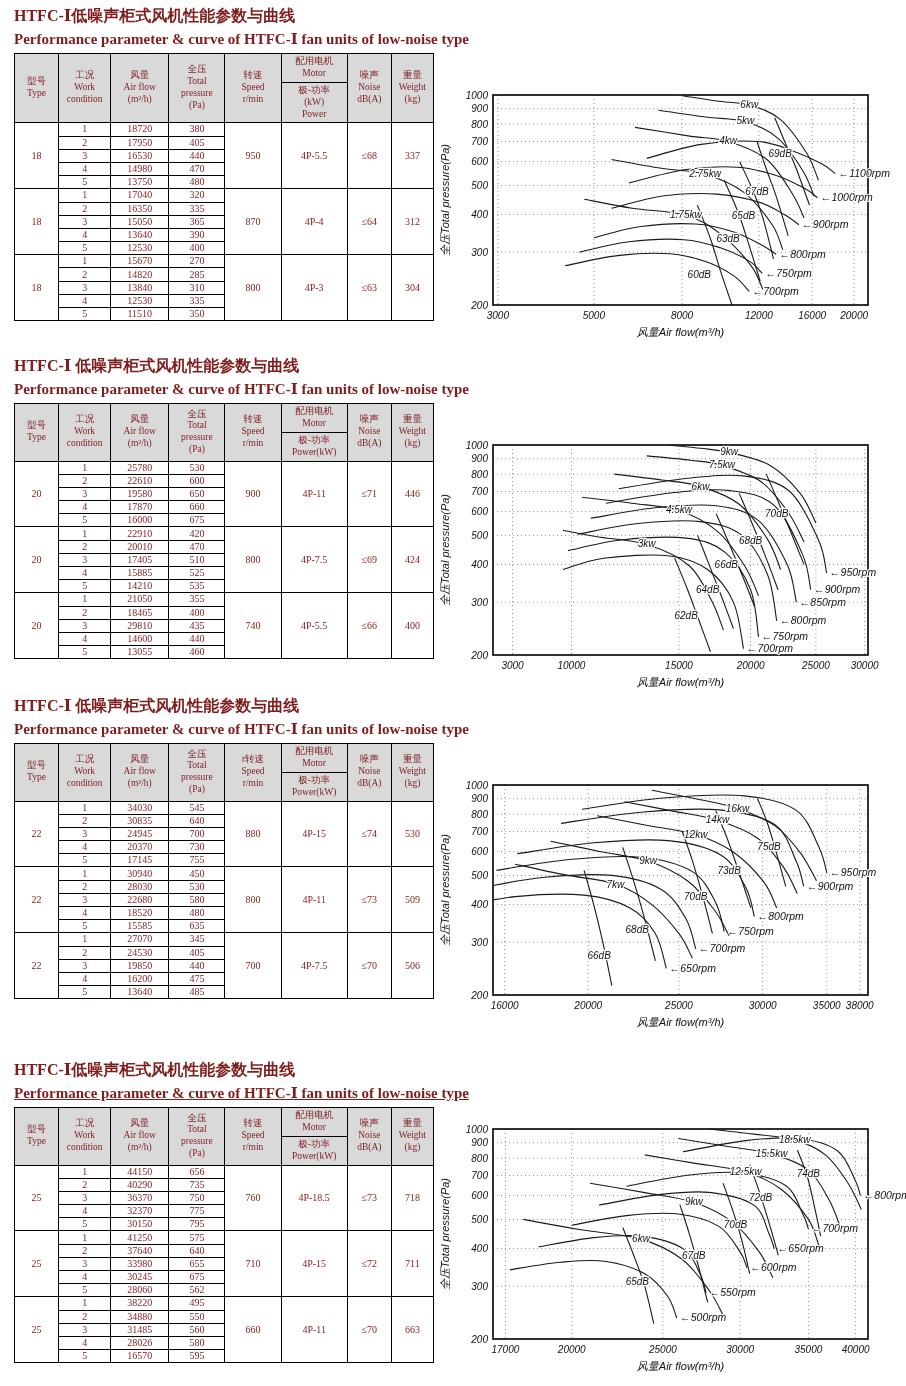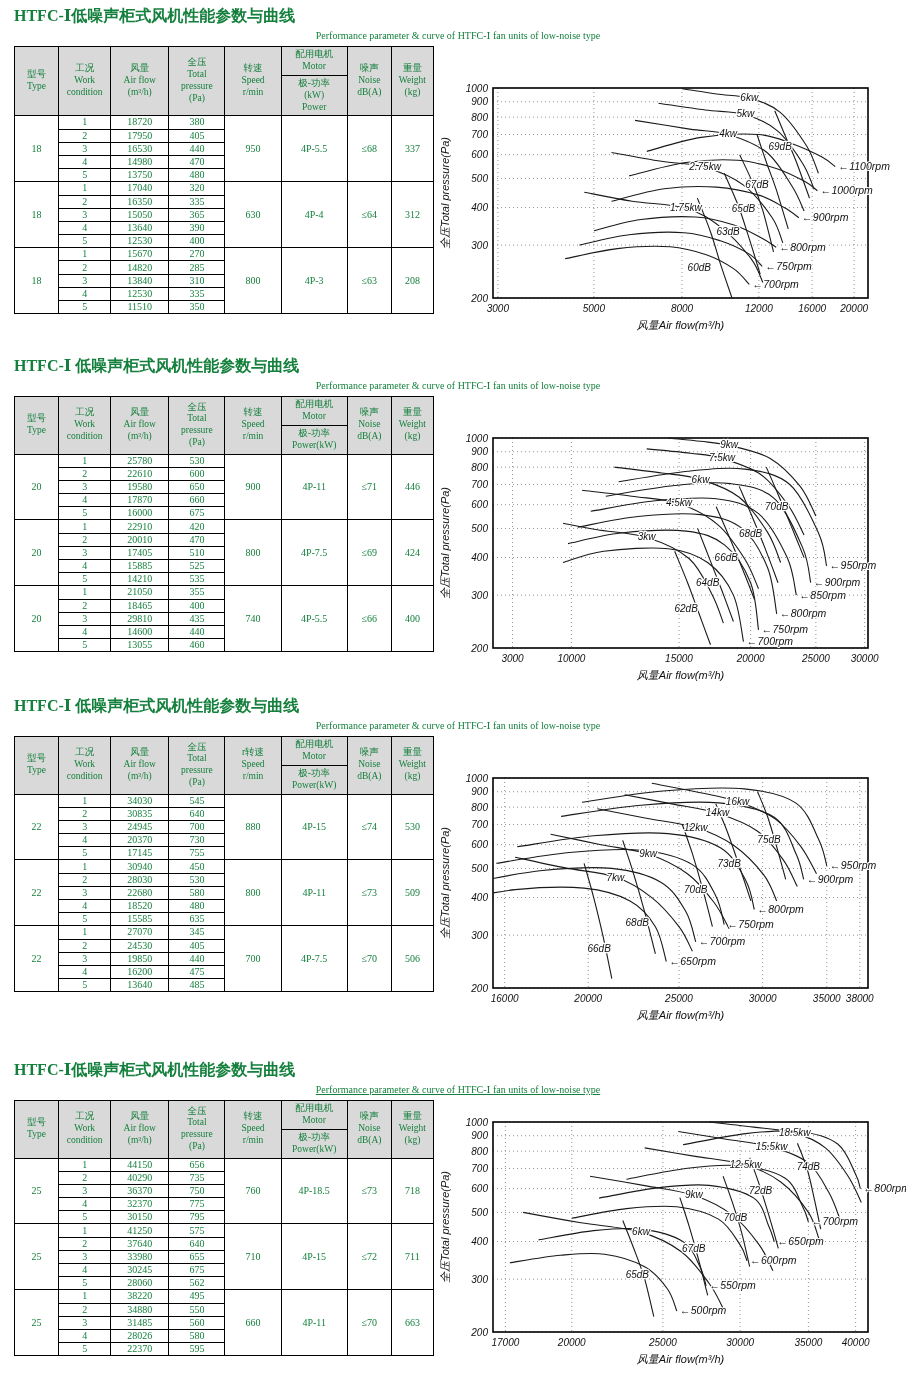--- a/index.html
+++ b/index.html
@@ -1,20 +1,20 @@
 <!DOCTYPE html>
 <html><head>
 <meta charset="utf-8">
 <style>
   html,body{margin:0;padding:0;background:#fff;}
   .page{position:relative;width:906px;height:1386px;background:#fff;overflow:hidden;
-        font-family:"Liberation Serif","DejaVu Serif",serif;color:#15803d;}
+        font-family:"Liberation Serif","DejaVu Serif",serif;color:#7f1d1d;}
   .section{position:absolute;left:14px;width:888px;}
   .title-cn{font-size:16px;font-weight:bold;margin:0 0 3px 0;white-space:nowrap;}
-  .title-en{font-size:10px;font-weight:normal;margin:0 0 5px 0;white-space:nowrap;text-align:center;}
+  .title-en{font-size:15px;font-weight:bold;margin:0 0 5px 0;white-space:nowrap;}
   .section:nth-of-type(4) .title-en{text-decoration:underline;}
   .content{display:flex;align-items:flex-start;}
   table.spec-table{border-collapse:collapse;width:420px;flex:none;border:1.5px solid #000;}
   .spec-table th,.spec-table td{border:1px solid #000;text-align:center;vertical-align:middle;padding:0 1px;}
   .spec-table th{background:#d9d9d9;font-weight:normal;font-size:9.5px;line-height:1.25;white-space:pre-line;padding:2px 1px;}
   .spec-table td{font-size:10px;height:12.2px;line-height:1;}
   .col-type{width:44px}.col-cond{width:52px}.col-flow{width:58px}.col-pres{width:56px}
   .col-speed{width:56px}.col-motor{width:66px}.col-noise{width:44px}.col-weight{width:42px}
   .chart-wrap{margin-left:auto;margin-top:28px;flex:none;width:466px;font-style:italic;}
   .section:nth-of-type(4) .chart-wrap{margin-top:8px;}
@@ -108,21 +108,21 @@
             <tr>
               <td>5</td>
               <td>13750</td>
               <td>480</td>
             </tr>
             <tr>
               <td rowspan="5">18</td>
               <td>1</td>
               <td>17040</td>
               <td>320</td>
-              <td rowspan="5">630</td>
+              <td rowspan="5">870</td>
               <td rowspan="5">4P-4</td>
               <td rowspan="5">≤64</td>
               <td rowspan="5">312</td>
             </tr>
             <tr>
               <td>2</td>
               <td>16350</td>
               <td>335</td>
             </tr>
             <tr>
@@ -141,21 +141,21 @@
               <td>400</td>
             </tr>
             <tr>
               <td rowspan="5">18</td>
               <td>1</td>
               <td>15670</td>
               <td>270</td>
               <td rowspan="5">800</td>
               <td rowspan="5">4P-3</td>
               <td rowspan="5">≤63</td>
-              <td rowspan="5">208</td>
+              <td rowspan="5">304</td>
             </tr>
             <tr>
               <td>2</td>
               <td>14820</td>
               <td>285</td>
             </tr>
             <tr>
               <td>3</td>
               <td>13840</td>
               <td>310</td>
@@ -832,21 +832,21 @@
               <td>31485</td>
               <td>560</td>
             </tr>
             <tr>
               <td>4</td>
               <td>28026</td>
               <td>580</td>
             </tr>
             <tr>
               <td>5</td>
-              <td>22370</td>
+              <td>16570</td>
               <td>595</td>
             </tr>
           </tbody>
       </table>
       <div class="chart-wrap">
           <svg width="466" height="262" viewBox="0 0 466 262">
             <defs>
               <clipPath id="clip3">
                 <rect x="57" y="13" width="375" height="212"></rect>
               </clipPath>

